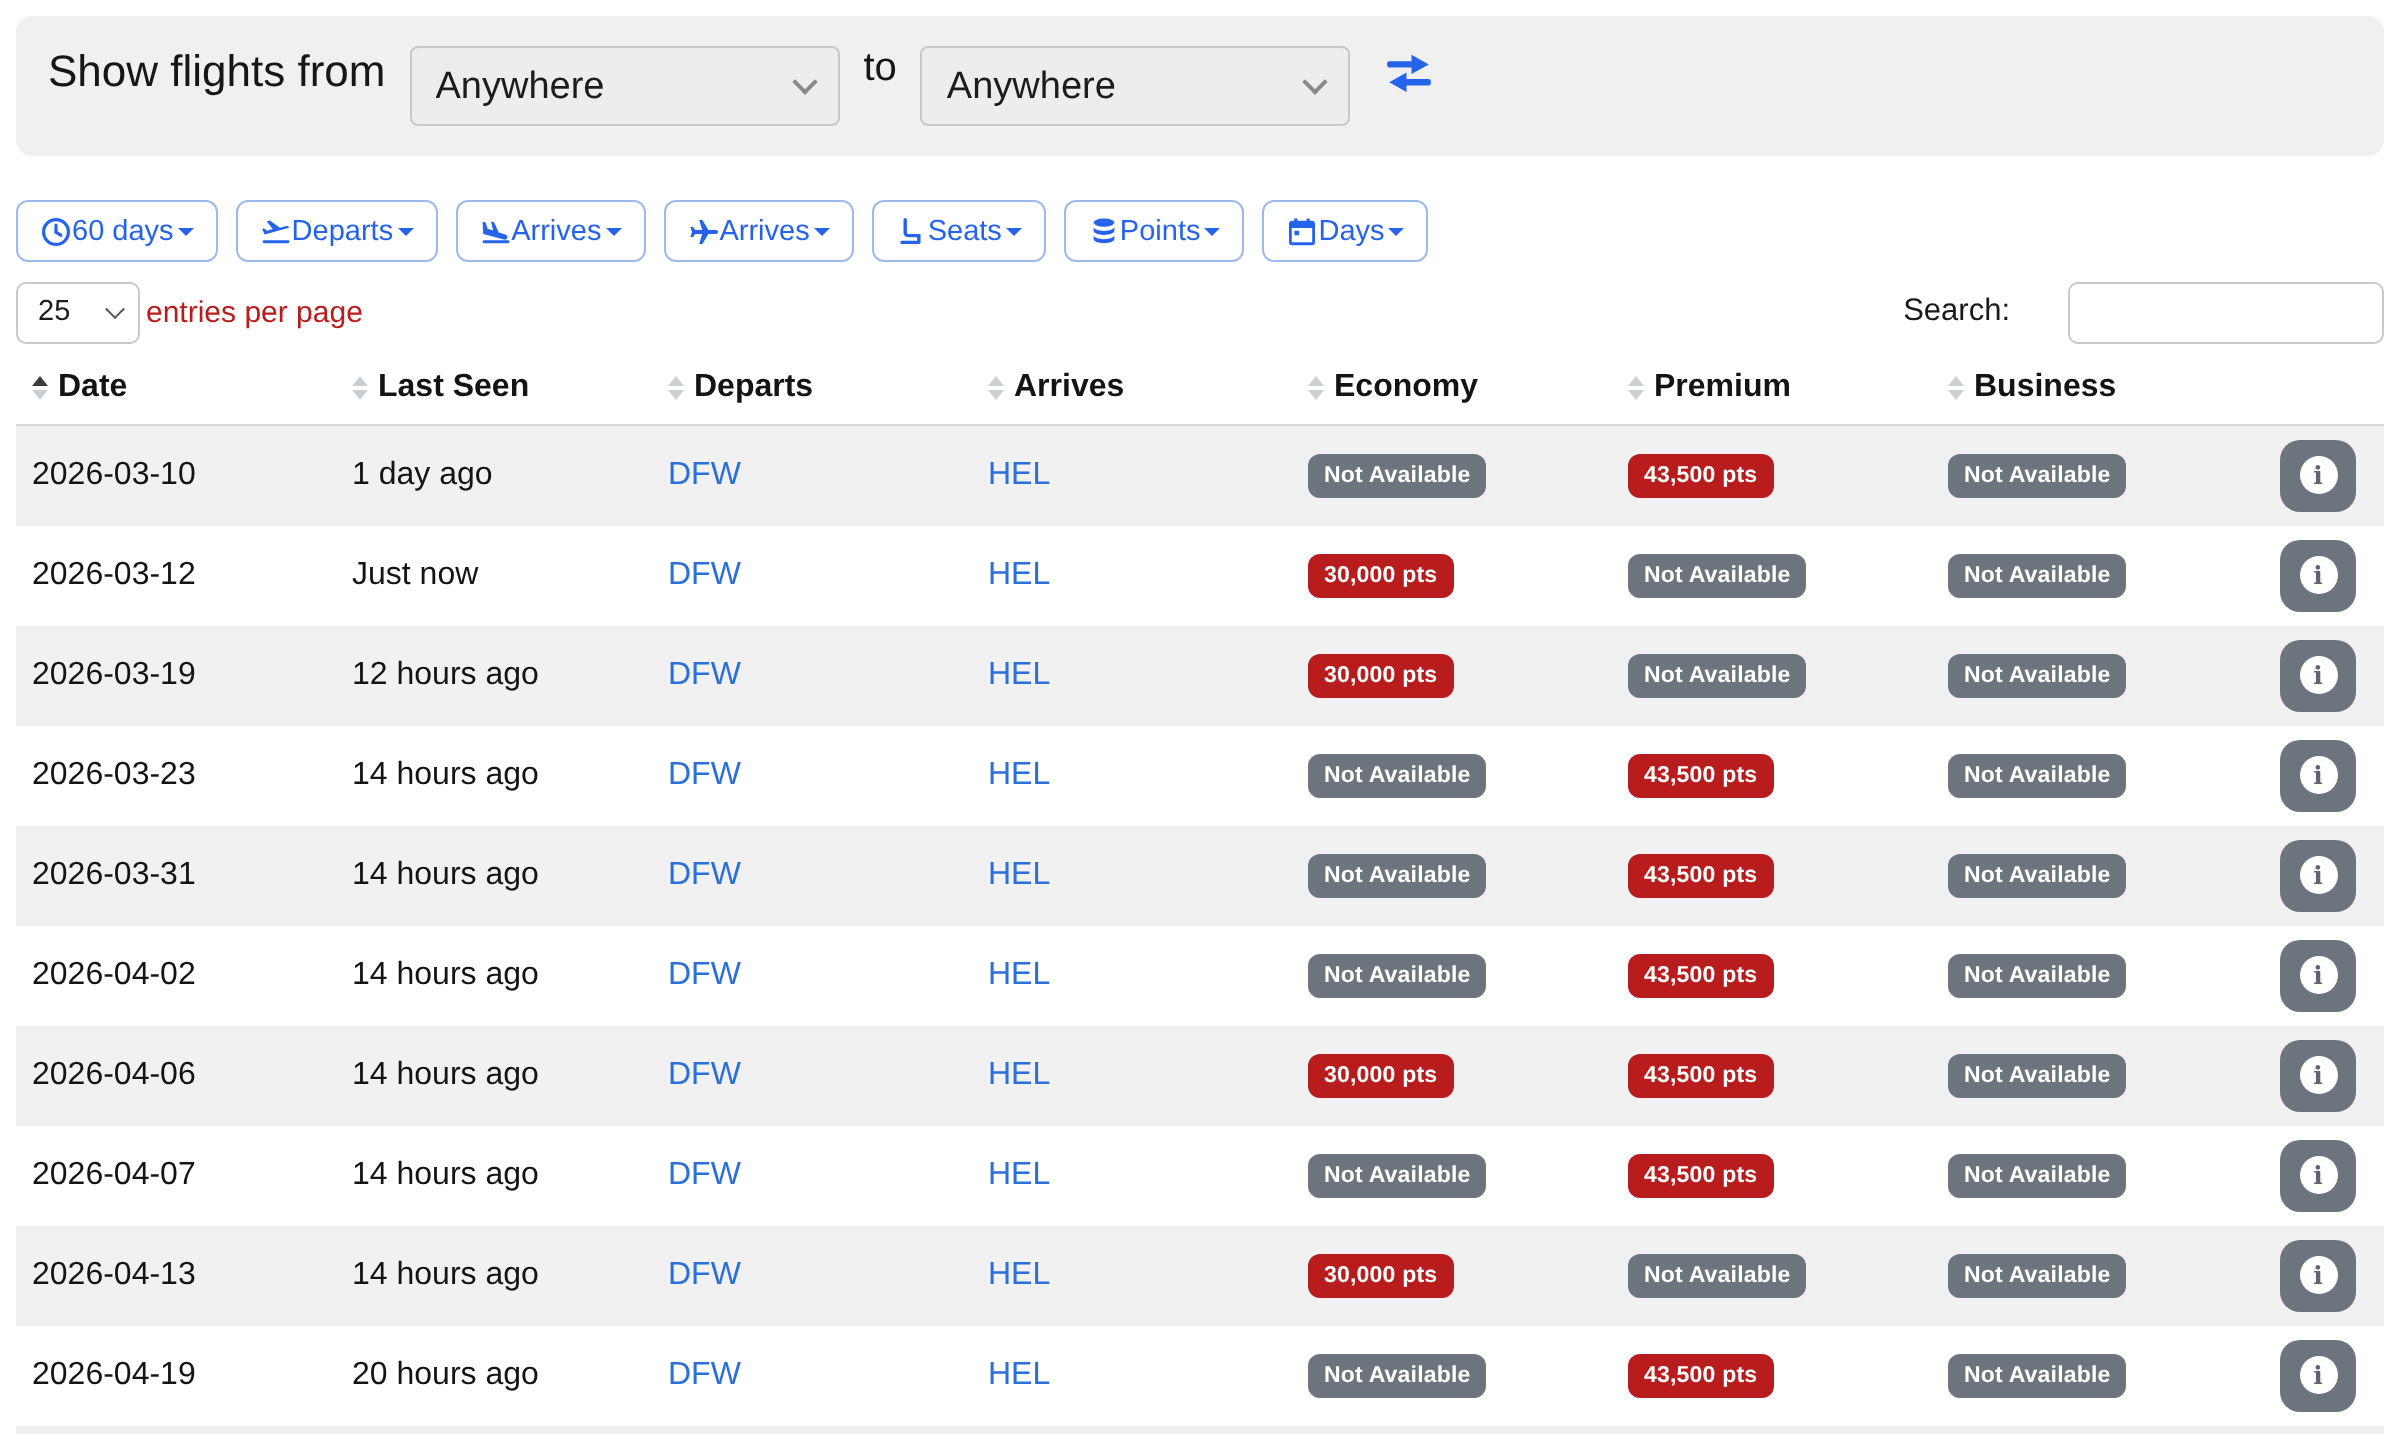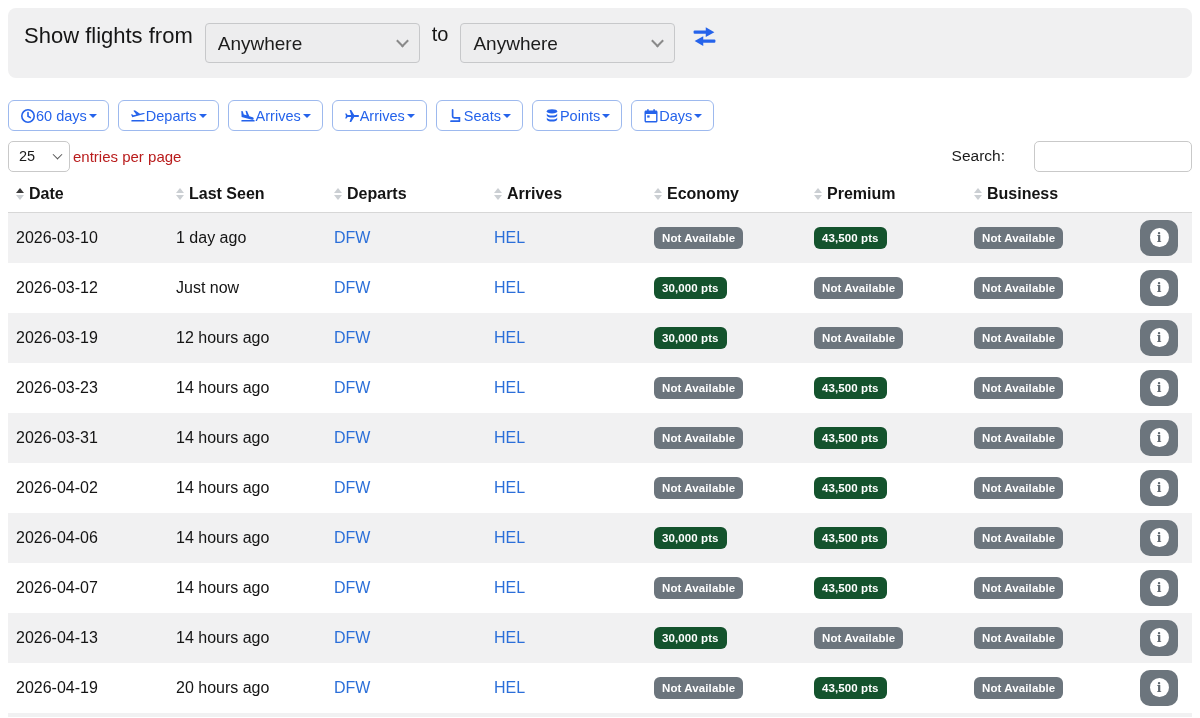--- a/index.html
+++ b/index.html
@@ -56,21 +56,21 @@
   .arr-down { width: 0; height: 0; border-left: 4.5px solid transparent;
     border-right: 4.5px solid transparent; border-top: 5.5px solid #cbcfd3; }
   .arr-up.active { border-bottom-color: #3b3b3b; }
   tbody tr { height: 50px; }
   tbody tr:nth-child(odd) { background: #f1f1f2; }
   td { font-size: 16px; color: #141414; padding: 0 8px; vertical-align: middle; }
   td a { color: #2b6fd9; text-decoration: none; }
   .badge { display: inline-block; padding: 5px 8px; border-radius: 6px; color: #fff;
     font-weight: 700; font-size: 11.5px; letter-spacing: .1px; white-space: nowrap; }
   .badge.na  { background: #6c757d; }
-  .badge.pts { background: #14532d; }
+  .badge.pts { background: #b91c1c; }
   .cell-actions { text-align: right; padding-right: 14px; }
   .info-btn { width: 38px; height: 36px; border-radius: 10px; background: #6c757d;
     border: none; cursor: pointer; display: inline-flex; align-items: center;
     justify-content: center; vertical-align: middle; }
   .info-i { width: 19px; height: 19px; border-radius: 50%; background: #fff;
     color: #5d666e; display: flex; align-items: center; justify-content: center;
     font-size: 12.5px; font-weight: 700; font-family: "DejaVu Serif", serif; }
   .info-i::after { content: "i"; }
   .bottom-sliver { height: 4px; margin: 0 8px; background: #f1f1f2; }
 </style>

